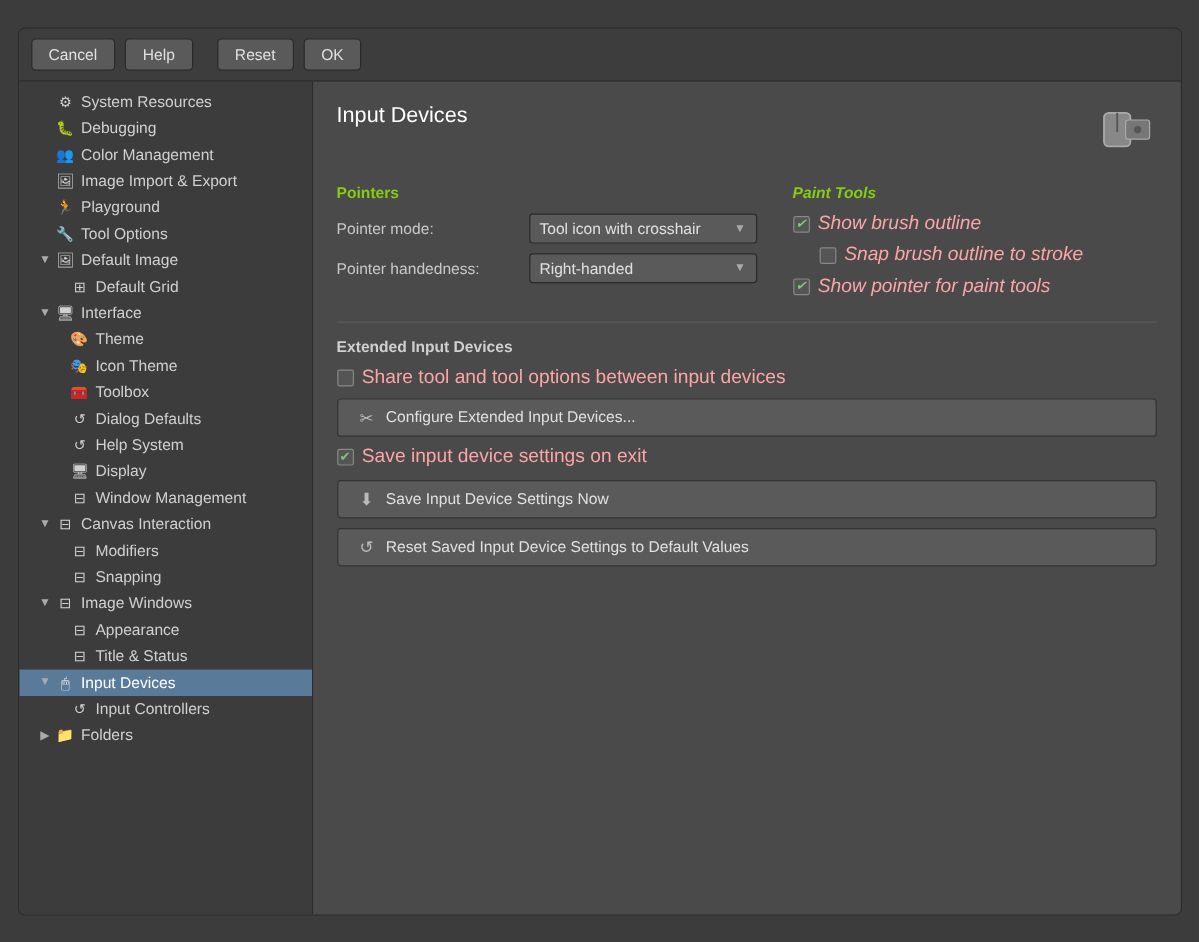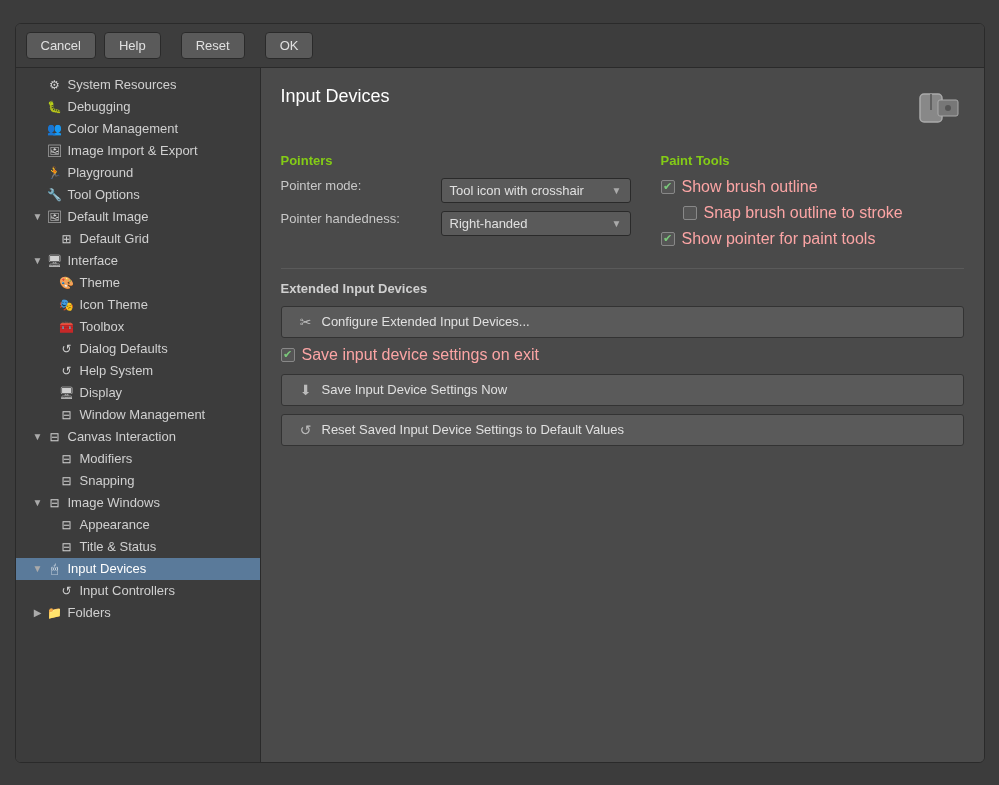--- a/index.html
+++ b/index.html
@@ -43,21 +43,21 @@
       font-size: 13px;
     }
     .titlebar-title {
       flex: 1;
       text-align: center;
       font-size: 14px;
       color: #e0e0e0;
     }
     .titlebar-right {
       display: flex;
-      gap: 20px;
+      gap: 8px;
       padding-left: 12px;
     }
     .titlebar-btn.ok {
       background: #5a5a5a;
     }
     
     .main {
       display: flex;
       flex: 1;
       overflow: hidden;
@@ -125,20 +125,21 @@
       margin-bottom: 18px;
     }
     .section-header {
       font-size: 13px;
       font-weight: bold;
       color: #84cc16;
       margin-bottom: 10px;
     }
     .form-row {
       display: flex;
+      align-items: center;
       margin-bottom: 8px;
     }
     .form-label {
       width: 160px;
       color: #c8c8c8;
       font-size: 13px;
     }
     .form-control {
       background: #5a5a5a;
       border: 1px solid #2a2a2a;
@@ -152,21 +153,21 @@
       justify-content: space-between;
       cursor: pointer;
     }
     .form-control .arrow { color: #aaa; font-size: 10px; }
     .two-col {
       display: flex;
       gap: 30px;
       align-items: flex-start;
     }
     .left-col { flex: 1; }
-    .right-col { flex: 1; }
+    .right-col { flex: 1; font-style: italic; }
     
     .divider {
       border: none;
       border-top: 1px solid #5a5a5a;
       margin: 12px 0;
     }
     
     .ext-section-header {
       font-size: 13px;
       font-weight: bold;
@@ -420,20 +421,24 @@
             <span class="check-label">Show pointer for paint tools</span>
           </div>
         </div>
       </div>
 
       <hr class="divider">
 
       <div class="section">
         <div class="ext-section-header">Extended Input Devices</div>
 
+        <div class="check-row">
+          <span class="check-box unchecked">&nbsp;</span>
+          <span class="check-label">Share tool and tool options between input devices</span>
+        </div>
 
         <button class="action-btn" style="margin-top:8px;">
           <span class="btn-icon">✂</span>
           <span class="btn-label">Configure Extended Input Devices...</span>
         </button>
 
         <div class="check-row" style="margin-bottom:10px;">
           <span class="check-box checked">✔</span>
           <span class="check-label">Save input device settings on exit</span>
         </div>

